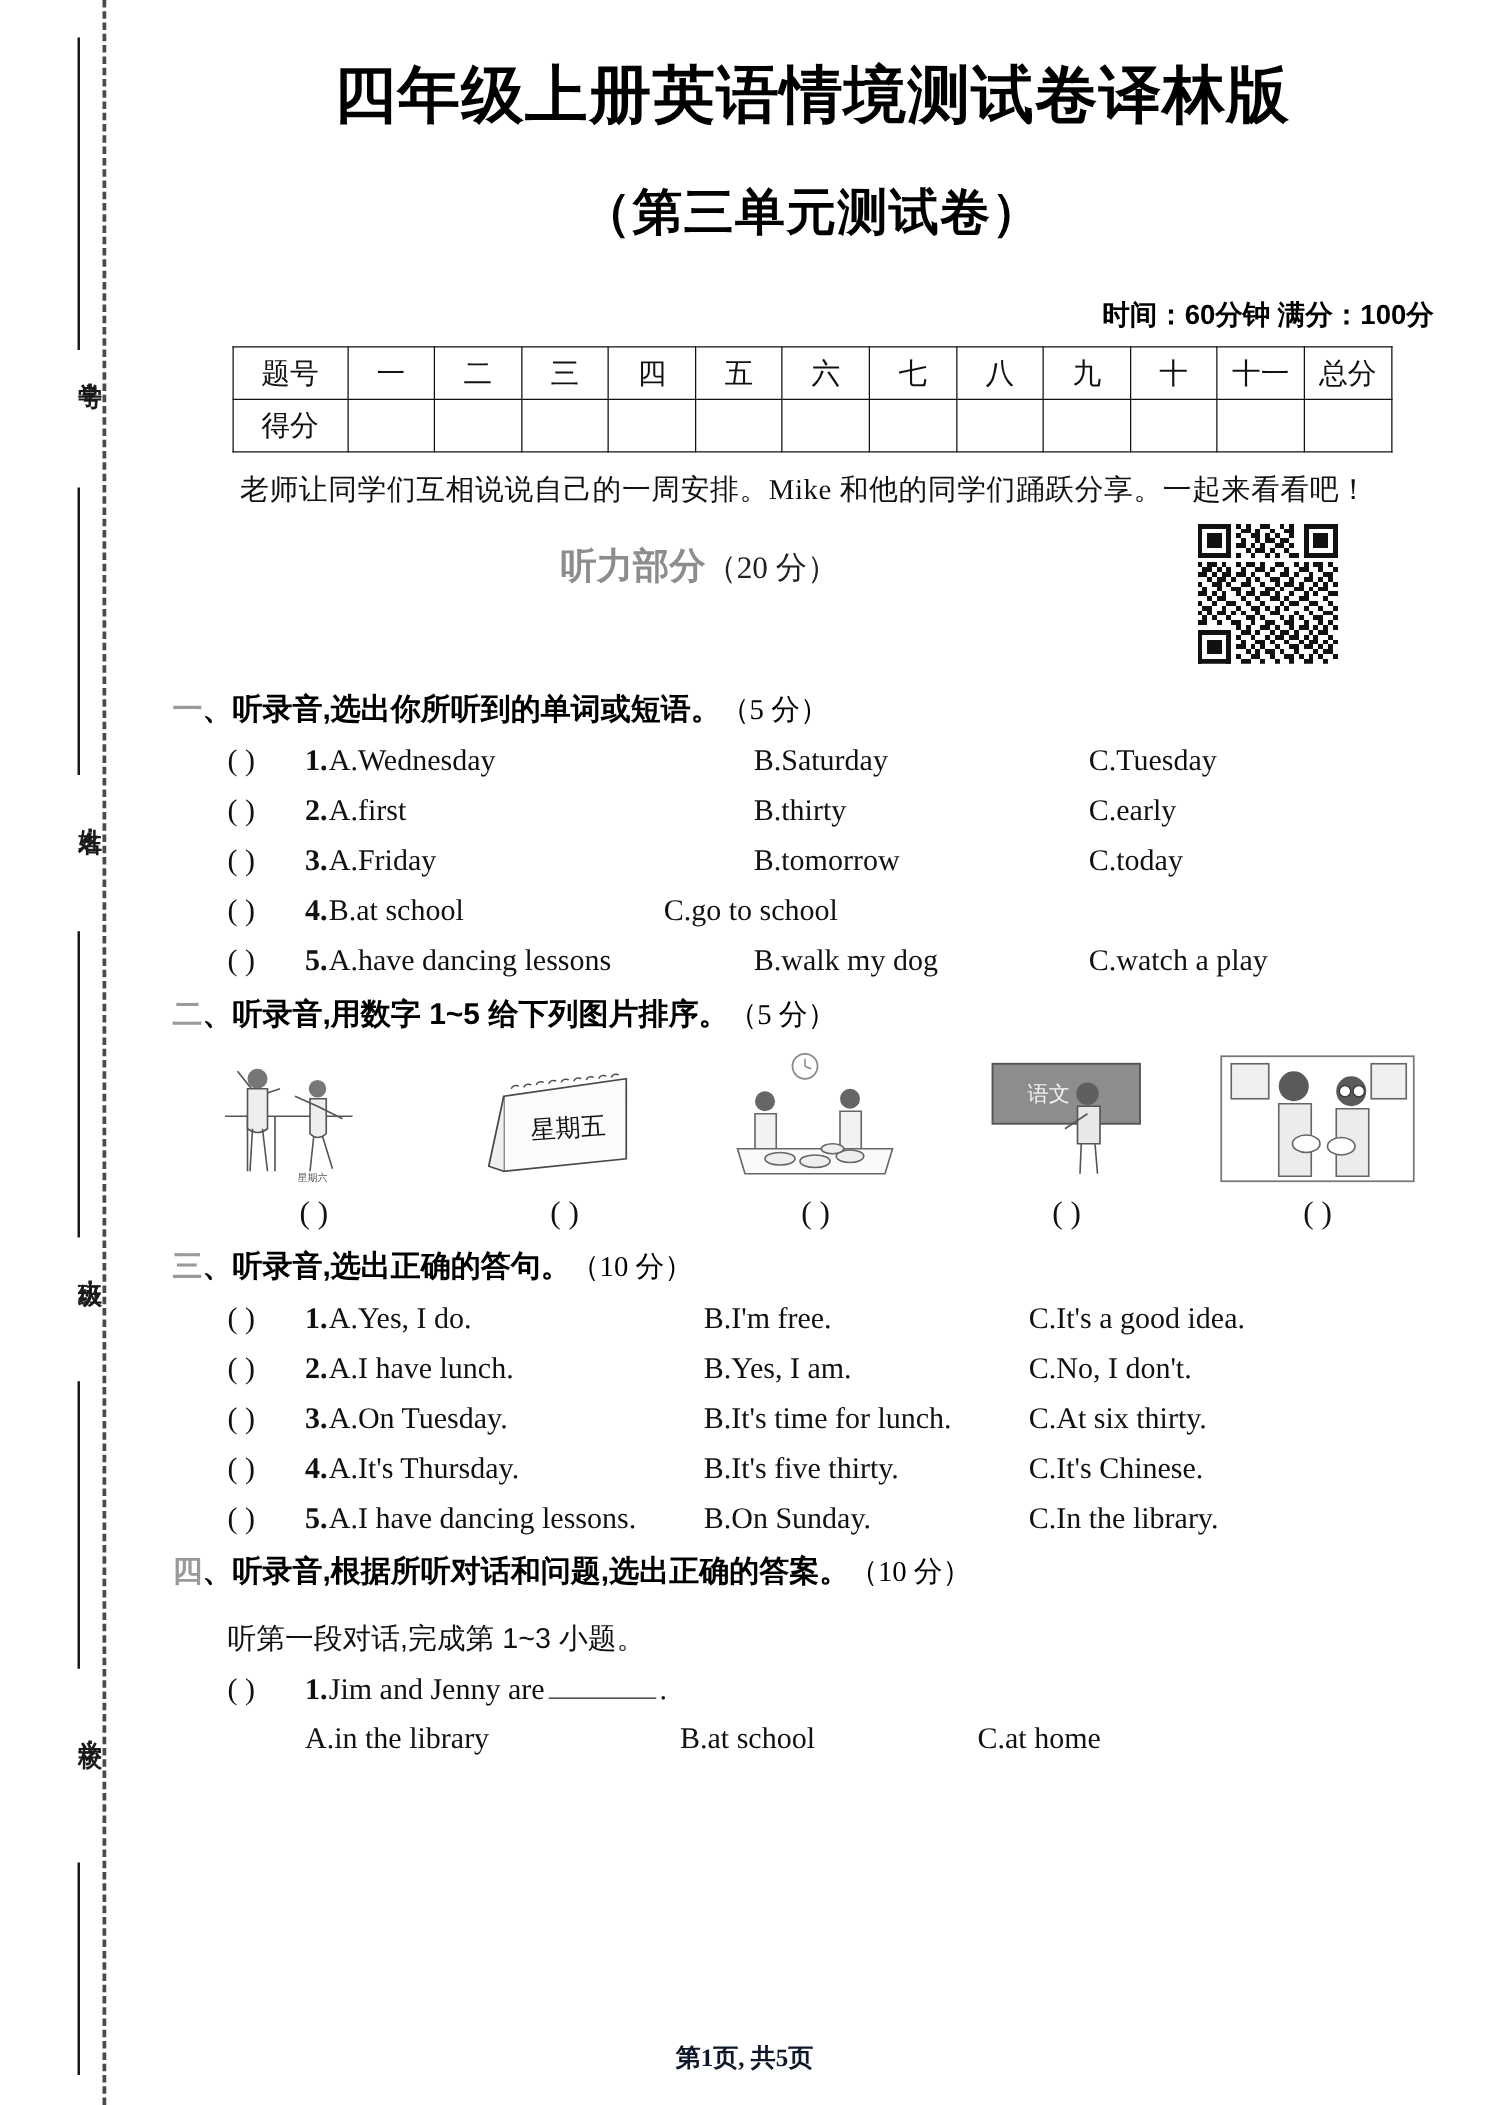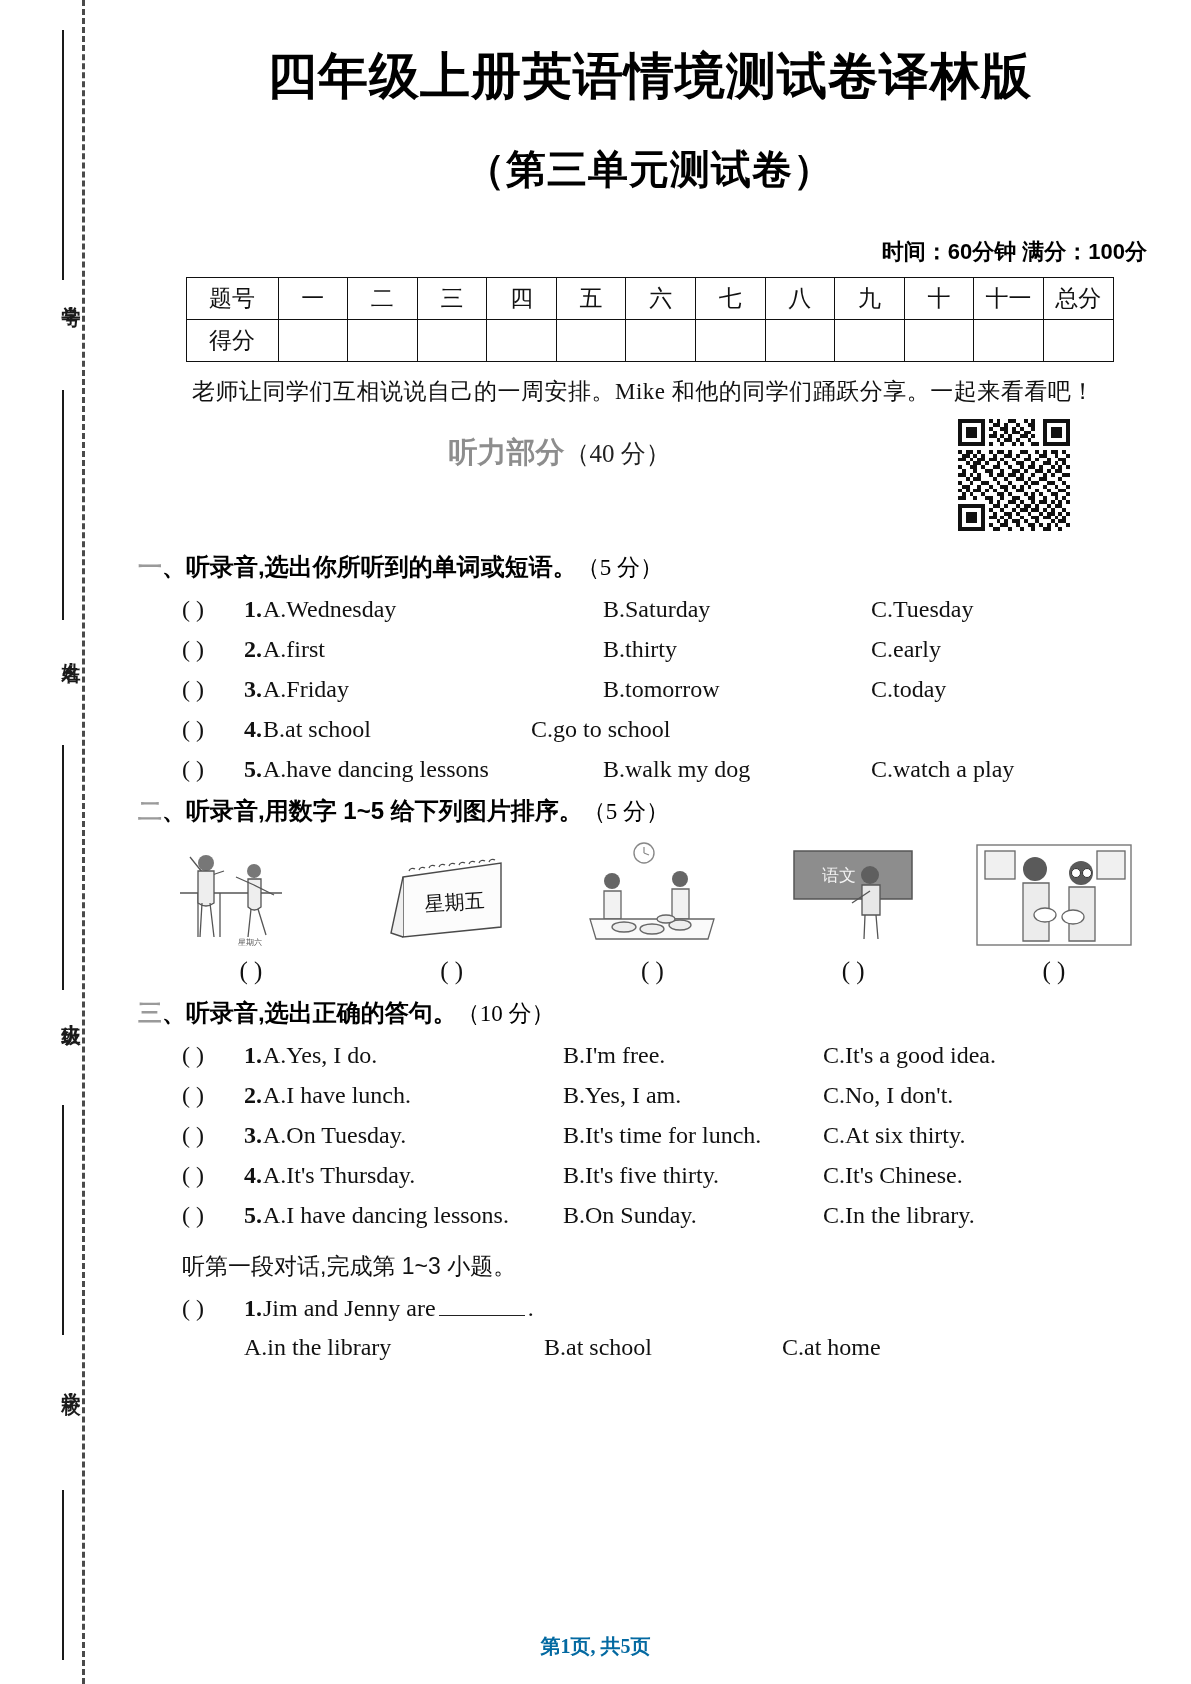--- a/index.html
+++ b/index.html
@@ -239,21 +239,21 @@
 
   
   .footer {
     position: absolute;
     left: 0; right: 0;
     bottom: 24px;
     text-align: center;
     font-size: 20px;
     font-weight: bold;
     font-family: "Liberation Serif", "DejaVu Serif", serif;
-    color: #0369a1;
+    color: #0f172a;
   }
 </style>
 </head>
 <body>
 
 <div class="left-margin">
   <div class="cut-line"></div>
 
   <div class="margin-rule r1"></div>
   <div class="margin-rule r2"></div>
@@ -306,21 +306,21 @@
       <td></td>
       <td></td>
     </tr>
   </tbody>
     </table>
 
   <div class="intro">老师让同学们互相说说自己的一周安排。Mike 和他的同学们踊跃分享。一起来看看吧！</div>
 
   <div class="banner-row">
     <div class="banner">
-      <span>听力部分</span><span class="pts">（40 分）</span>
+      <span>听力部分</span><span class="pts">（20 分）</span>
     </div>
     <div class="qr">
       <svg width="150" height="112" viewBox="0 0 29 29" shape-rendering="crispEdges">
         <rect width="29" height="29" fill="#fff"></rect>
         <g fill="#111">
           <rect x="0" y="0" width="7" height="1"></rect>
             <rect x="0" y="6" width="7" height="1"></rect>
           <rect x="0" y="0" width="1" height="7"></rect>
             <rect x="6" y="0" width="1" height="7"></rect>
           <rect x="2" y="2" width="3" height="3"></rect>
@@ -755,20 +755,23 @@
     <span class="opt-c">C.It's Chinese.</span>
   </div>
   <div class="q-row wide">
     <span class="q-brkt">(        )</span>
     <span class="q-num">5.</span>
     <span class="opt-a">A.I have dancing lessons.</span>
     <span class="opt-b">B.On Sunday.</span>
     <span class="opt-c">C.In the library.</span>
   </div>
 
+  <div class="sec-head">
+    <span class="idx">四</span><span>、听录音,根据所听对话和问题,选出正确的答案。</span><span class="pts">（10 分）</span>
+  </div>
 
   <div class="sub-line">听第一段对话,完成第 1~3 小题。</div>
 
   <div class="q-row">
     <span class="q-brkt">(        )</span>
     <span class="q-num">1.</span>
     <span>Jim and Jenny are</span>
     <span class="blank-ul"></span>
     <span>.</span>
   </div>

